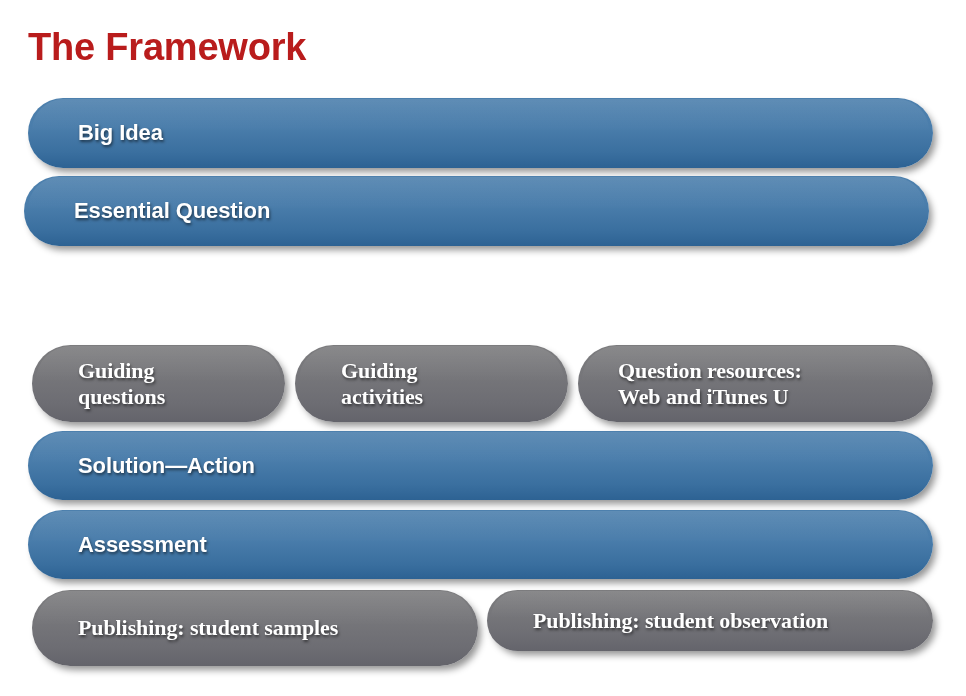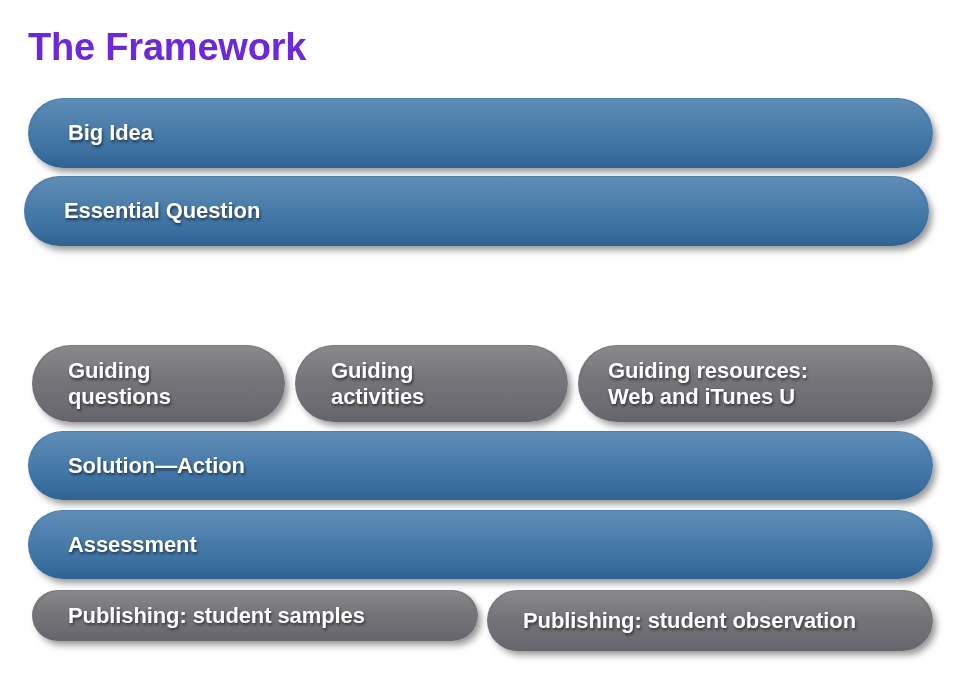--- a/index.html
+++ b/index.html
@@ -24,21 +24,21 @@
     background: #ffffff;
   }
 
   
   #slide-title {
     position: absolute;
     left: 28px;
     top: 24px;
     font-size: 38px;
     font-weight: bold;
-    color: #6d28d9;
+    color: #b91c1c;
     letter-spacing: -0.2px;
     line-height: 46px;
     white-space: nowrap;
   }
 
   
   .pill {
     position: absolute;
     box-sizing: border-box;
     display: flex;
@@ -70,20 +70,21 @@
     left: 4px; right: 4px; top: 1px;
     height: 45%;
     border-radius: 999px 999px 40% 40%;
     background: linear-gradient(to bottom, rgba(255,255,255,0.10), rgba(255,255,255,0));
     pointer-events: none;
   }
 
   
   .pill.gray {
     background: linear-gradient(to bottom, #7c7c7e 0%, #76767a 40%, #6d6d73 75%, #64646b 100%);
+    font-family: Liberation Serif, serif;
   }
   .pill.gray::after {
     content: "";
     position: absolute;
     left: 4px; right: 4px; top: 1px;
     height: 45%;
     border-radius: 999px 999px 40% 40%;
     background: linear-gradient(to bottom, rgba(255,255,255,0.10), rgba(255,255,255,0));
     pointer-events: none;
   }
@@ -93,24 +94,24 @@
   .row-essential  { left: 24px;  top: 176px; width: 905px; height: 70px; }
   .row-challenge  { left: 28px;  top: 256px; width: 905px; height: 72px; }
 
   .row-gq  { left: 32px;  top: 345px; width: 253px; height: 77px; padding-left: 36px; }
   .row-ga  { left: 295px; top: 345px; width: 273px; height: 77px; padding-left: 36px; }
   .row-gr  { left: 578px; top: 345px; width: 355px; height: 77px; padding-left: 30px; }
 
   .row-solution   { left: 28px;  top: 431px; width: 905px; height: 69px; }
   .row-assessment { left: 28px;  top: 510px; width: 905px; height: 69px; }
 
-  .row-pub1 { left: 32px;  top: 590px; width: 446px; height: 51px; padding-left: 36px; }
+  .row-pub1 { left: 32px;  top: 590px; width: 446px; height: 76px; padding-left: 36px; }
   .row-pub2 { left: 487px; top: 590px; width: 446px; height: 61px; padding-left: 36px; justify-content: flex-start; padding-right: 36px; }
 
-  .pill-label { position: relative; z-index: 2; }
+  .pill-label { position: relative; z-index: 2; margin-left: 10px; }
 </style>
 </head>
 <body>
 
 <div id="slide">
 
   <div id="slide-title">The Framework</div>
 
   <div class="pill blue row-big">
     <span class="pill-label">Big Idea</span>
@@ -123,21 +124,21 @@
 
   <div class="pill gray row-gq">
     <span class="pill-label">Guiding
 questions</span>
   </div>
   <div class="pill gray row-ga">
     <span class="pill-label">Guiding
 activities</span>
   </div>
   <div class="pill gray row-gr">
-    <span class="pill-label">Guiding resources:
+    <span class="pill-label">Question resources:
 Web and iTunes U</span>
   </div>
 
   <div class="pill blue row-solution">
     <span class="pill-label">Solution—Action</span>
   </div>
 
   <div class="pill blue row-assessment">
     <span class="pill-label">Assessment</span>
   </div>

